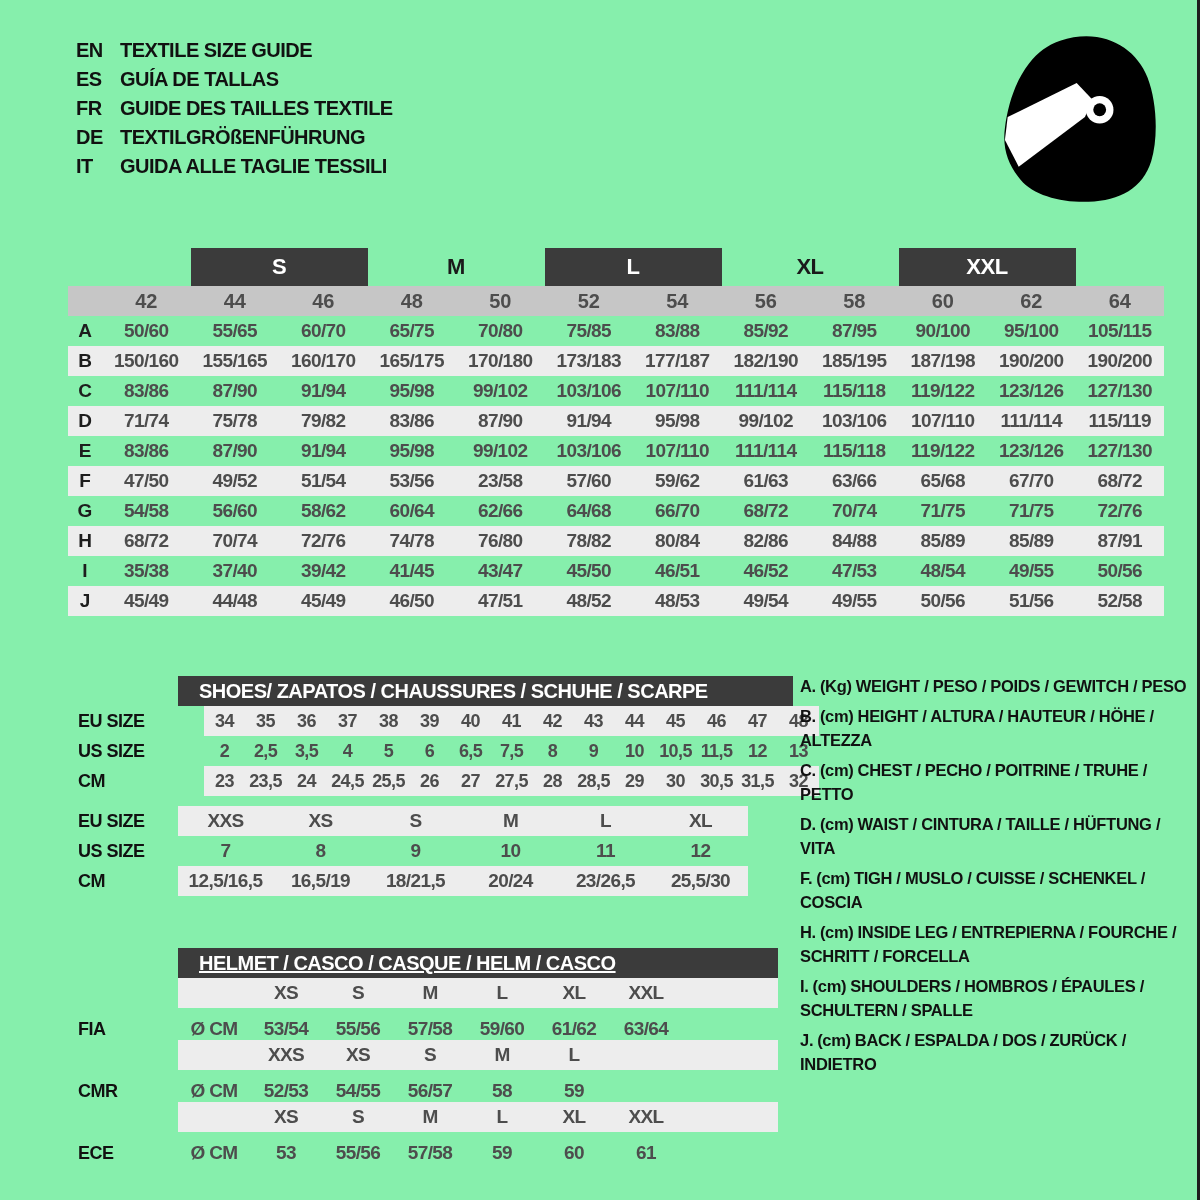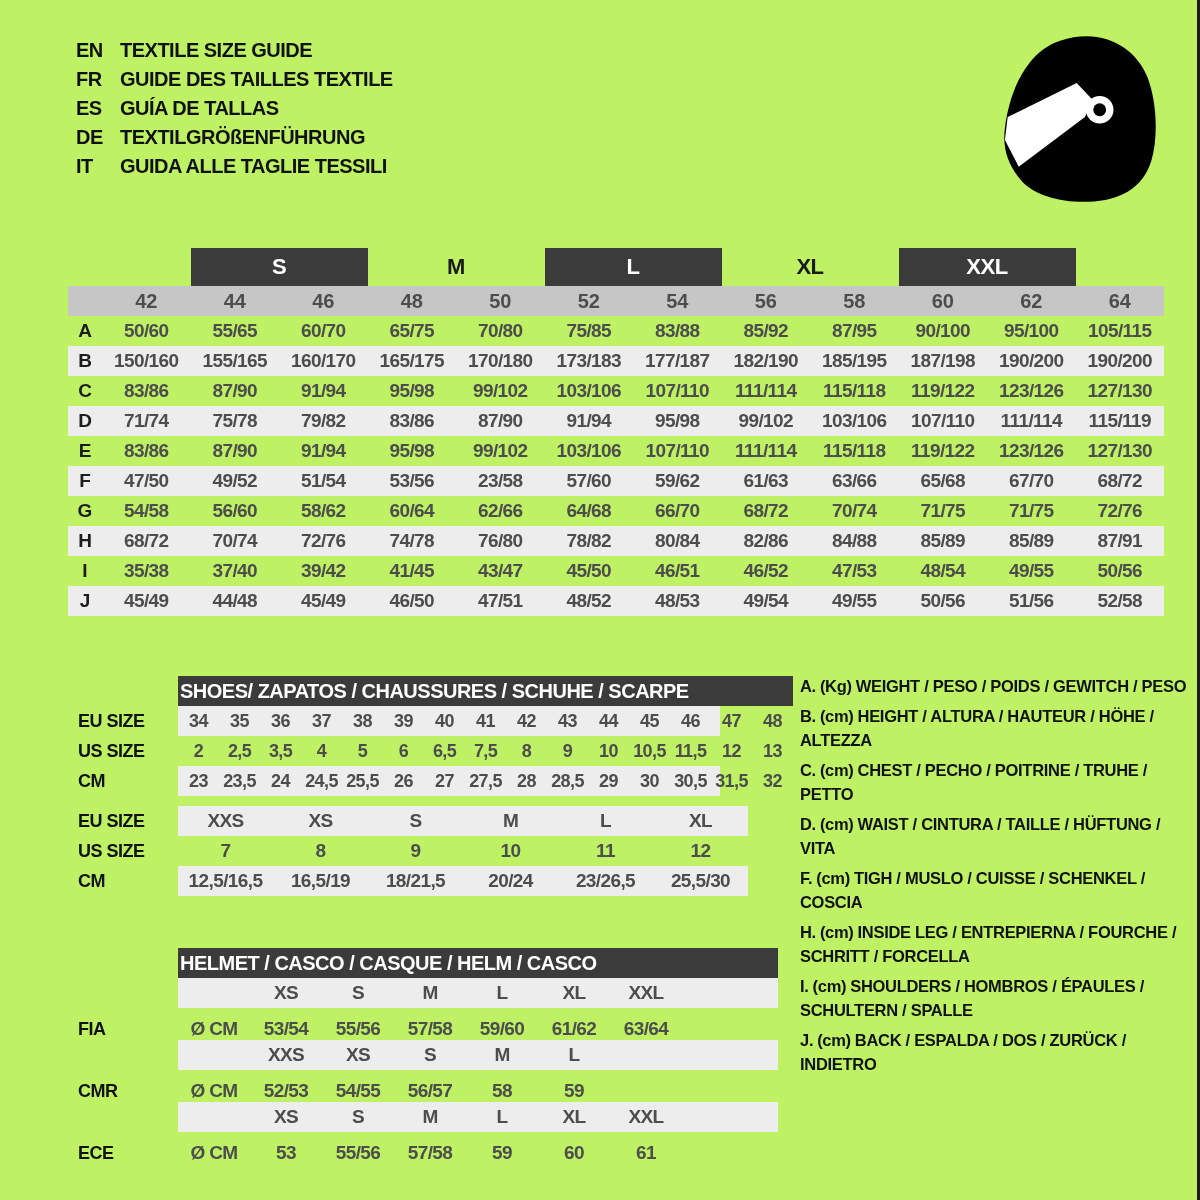--- a/index.html
+++ b/index.html
@@ -1,16 +1,16 @@
 <!DOCTYPE html>
 <html><head>
 <meta charset="utf-8">
 <style>
   html,body{margin:0;padding:0;background:#fff;}
-  .page{position:relative;width:1200px;height:1200px;background:#bef264;overflow:hidden;
+  .page{position:relative;width:1200px;height:1200px;background:#86efac;overflow:hidden;
         font-family:"Liberation Sans",sans-serif;font-weight:700;color:#111;}
   .edge-line{position:absolute;right:0;top:0;width:3px;height:100%;background:#1d1d1d;}
 
   
   .lang-list{position:absolute;left:76px;top:36px;}
   .lang-row{display:flex;height:29px;align-items:center;}
   .lang-code{width:44px;font-size:20px;letter-spacing:-0.5px;}
   .lang-title{font-size:20px;letter-spacing:-0.5px;}
 
   
@@ -31,26 +31,26 @@
   .vcell{display:flex;align-items:center;justify-content:center;font-size:19px;color:#4d4d4d;letter-spacing:-0.6px;}
 
   
   .subtable{position:absolute;left:78px;}
   .shoes{top:676px;}
   .gloves{top:806px;}
   .helmet{top:948px;}
   .srow{display:flex;height:30px;}
   .srow.tall{height:32px;align-items:flex-end;}
   .slabel{width:100px;display:flex;align-items:center;font-size:18px;letter-spacing:-0.5px;color:#111;}
-  .bar{background:#3b3b3b;color:#fff;display:flex;align-items:center;padding-left:2px;
+  .bar{background:#3b3b3b;color:#fff;display:flex;align-items:center;padding-left:21px;
        font-size:20px;letter-spacing:-0.5px;box-sizing:border-box;}
   .shoes .bar{width:615px;}
   .gloves .bar{width:570px;}
-  .helmet .bar{width:600px;}
-  .scells{display:grid;grid-template-columns:repeat(15,41px);width:542px;}
+  .helmet .bar{width:600px;text-decoration:underline;}
+  .scells{display:grid;grid-template-columns:repeat(15,41px);width:615px;margin-left:26px;}
   .gcells{display:grid;grid-template-columns:repeat(6,95px);width:570px;}
   .hcells{display:flex;width:600px;}
   .striped{background:#ededed;}
   .scell{display:flex;align-items:center;justify-content:center;font-size:18px;color:#4d4d4d;letter-spacing:-0.6px;}
   .gcell{display:flex;align-items:center;justify-content:center;font-size:19px;color:#4d4d4d;letter-spacing:-0.6px;}
   .hprefix,.hcell2{width:72px;display:flex;align-items:center;justify-content:center;
                    font-size:19px;color:#4d4d4d;letter-spacing:-0.6px;}
 
   
   .legend{position:absolute;left:800px;top:674px;width:394px;}
@@ -63,26 +63,26 @@
 
 <div class="page">
   <div class="edge-line"></div>
 
   <div class="lang-list" id="lang-list">
       <div class="lang-row">
         <span class="lang-code">EN</span>
         <span class="lang-title">TEXTILE SIZE GUIDE</span>
       </div>
       <div class="lang-row">
+        <span class="lang-code">ES</span>
+        <span class="lang-title">GUÍA DE TALLAS</span>
+      </div>
+      <div class="lang-row">
         <span class="lang-code">FR</span>
         <span class="lang-title">GUIDE DES TAILLES TEXTILE</span>
-      </div>
-      <div class="lang-row">
-        <span class="lang-code">ES</span>
-        <span class="lang-title">GUÍA DE TALLAS</span>
       </div>
       <div class="lang-row">
         <span class="lang-code">DE</span>
         <span class="lang-title">TEXTILGRÖßENFÜHRUNG</span>
       </div>
       <div class="lang-row">
         <span class="lang-code">IT</span>
         <span class="lang-title">GUIDA ALLE TAGLIE TESSILI</span>
       </div>
     </div>

